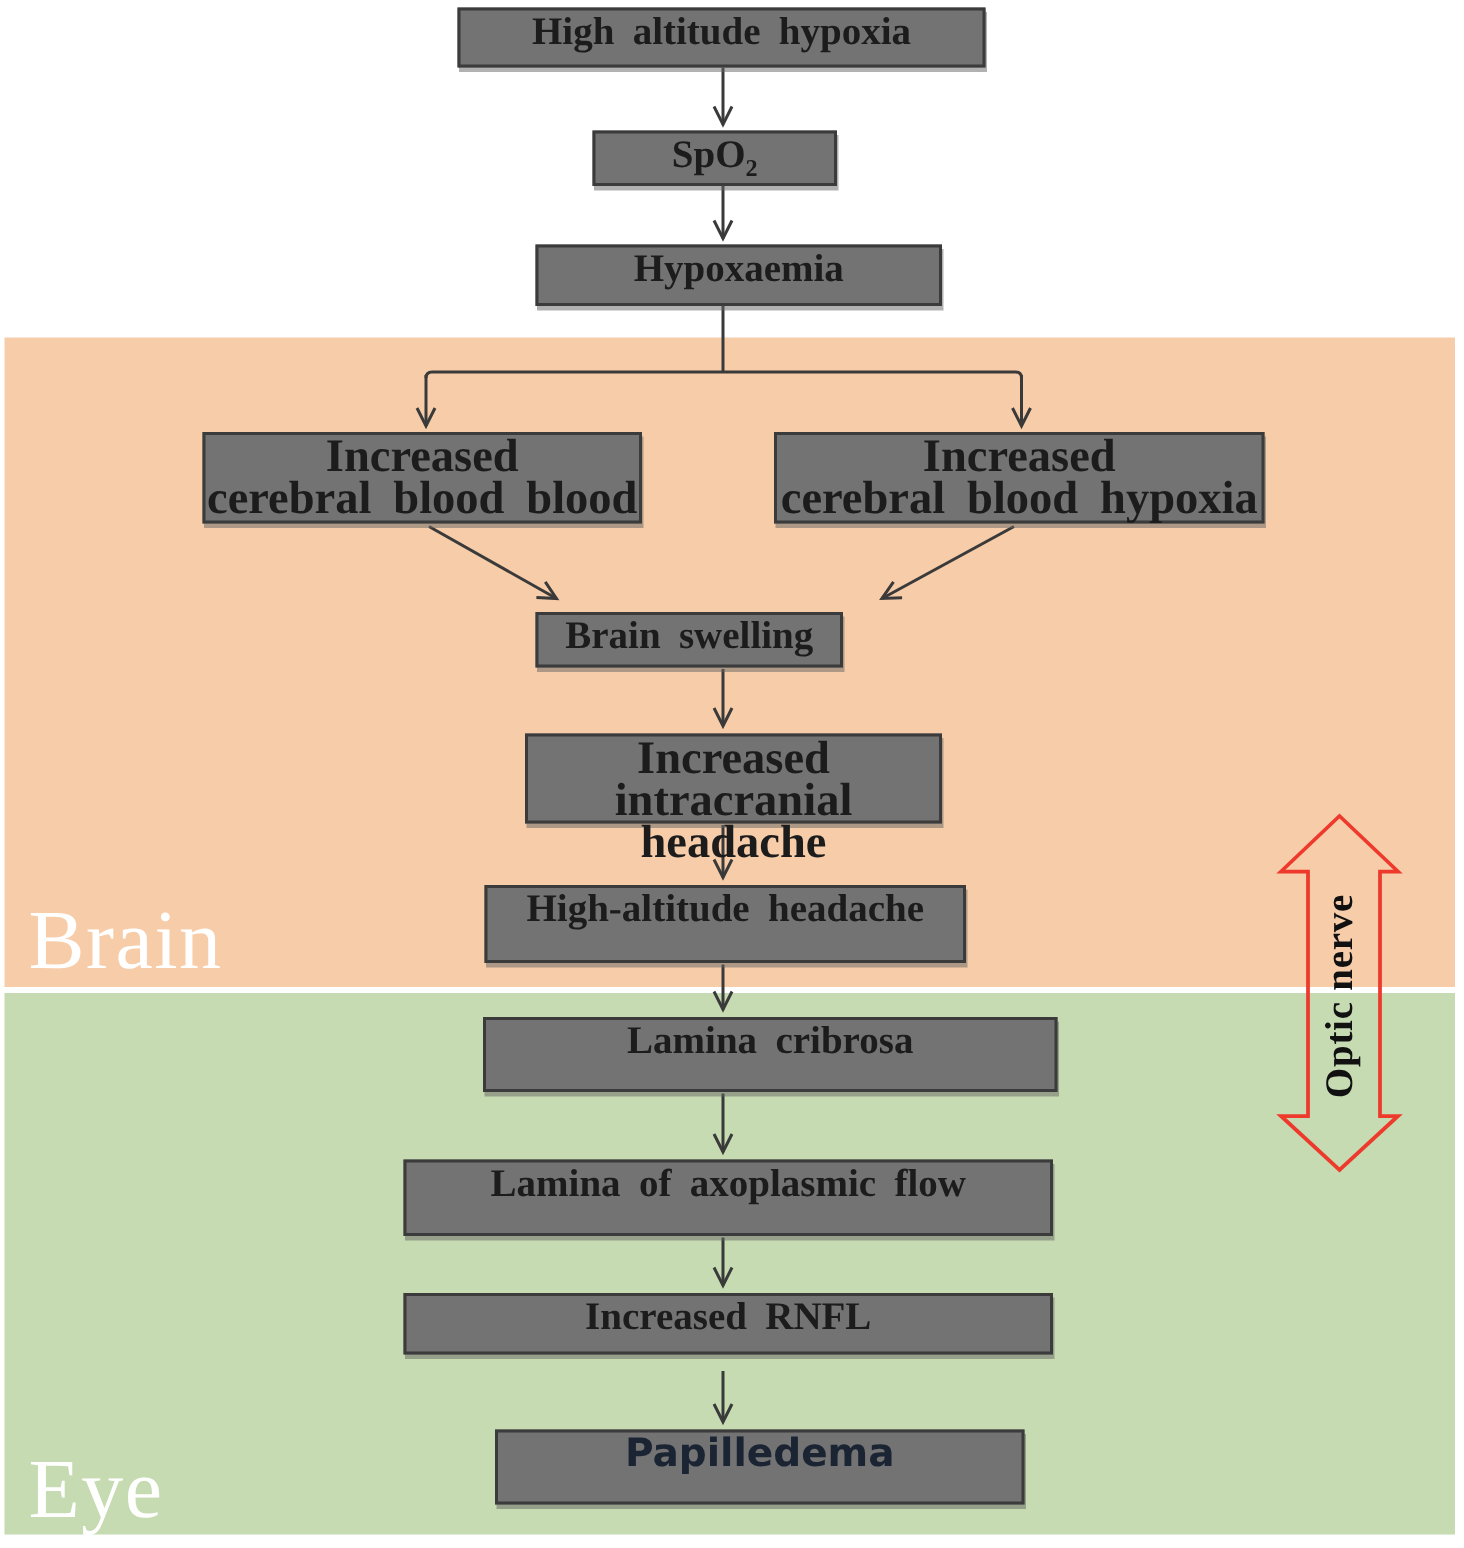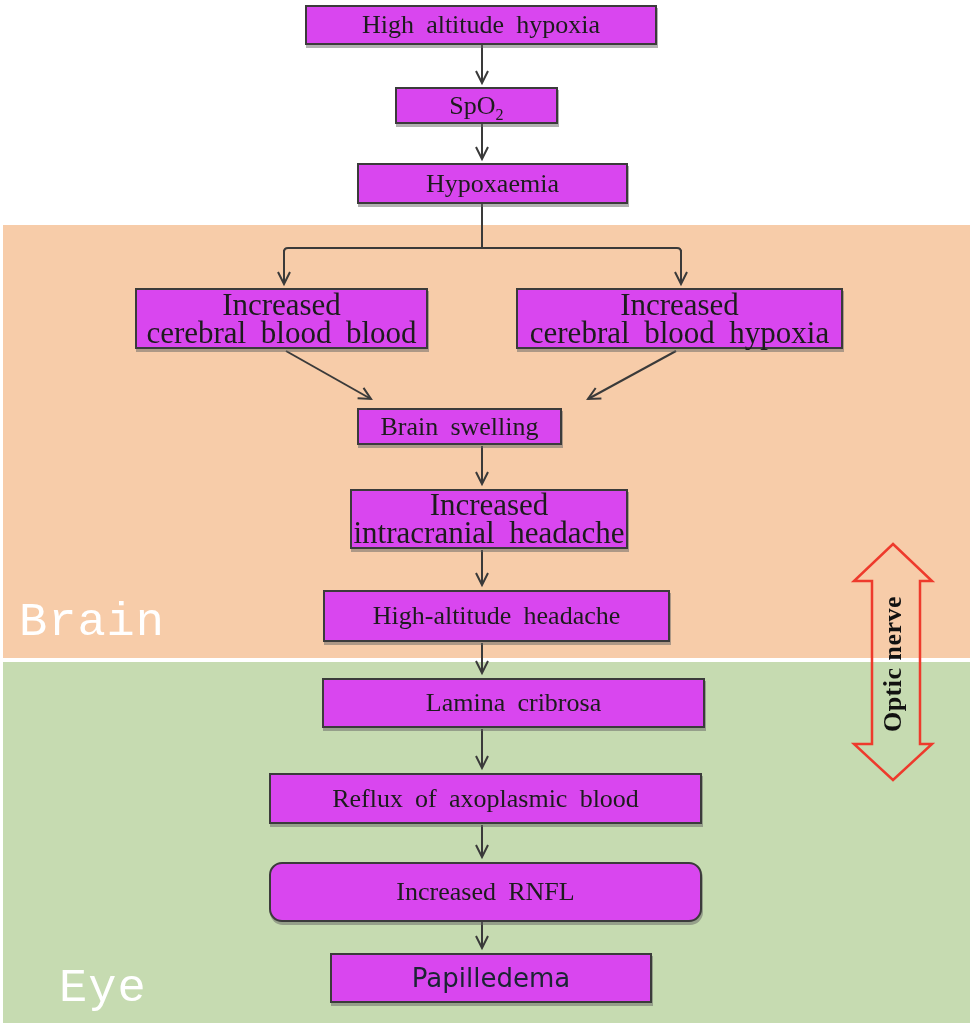--- a/index.html
+++ b/index.html
@@ -4,31 +4,31 @@
 <style>
   html,body{margin:0;padding:0;background:#ffffff;}
   .canvas{
     position:relative;width:976px;height:1032px;background:#ffffff;overflow:hidden;
     font-family:"Liberation Serif","DejaVu Serif",serif;
   }
   .region{position:absolute;left:3px;width:967px;}
   .region-brain{top:225px;height:433px;background:#f7cca9;}
   .region-eye{top:662px;height:361px;background:#c6dbb1;}
   .region-label{
-    position:absolute;color:#ffffff;font-size:47px;font-weight:normal;
-    letter-spacing:1px;line-height:1;font-family:Liberation Mono, monospace;
+    position:absolute;color:#ffffff;font-size:56px;font-weight:normal;
+    letter-spacing:1px;line-height:1;
   }
   .brain-label{left:19px;top:599px;}
-  .eye-label{left:19px;top:965px;margin-left:40px;}
+  .eye-label{left:19px;top:965px;}
   .arrows{position:absolute;left:0;top:0;pointer-events:none;}
   .node{
-    position:absolute;box-sizing:border-box;background:#d946ef;
+    position:absolute;box-sizing:border-box;background:#737373;
     border:2px solid #3b3b3b;box-shadow:1px 3px 0 rgba(100,100,100,0.5);
-    display:flex;flex-direction:column;align-items:center;justify-content:center;
-    color:#1c1c1c;font-weight:normal;font-size:26px;text-align:center;
+    display:flex;flex-direction:column;align-items:center;
+    color:#1c1c1c;font-weight:bold;font-size:26px;text-align:center;
     word-spacing:0.22em;line-height:28px;
   }
   .node.two-line{font-size:31px;}
   .node sub{font-size:0.62em;line-height:0;}
   .node-papilledema{
     font-family:"DejaVu Sans","Liberation Sans",sans-serif;
     font-size:26px;color:#1b2433;word-spacing:normal;
   }
   .optic-label{
     position:absolute;left:793px;top:648px;width:200px;height:32px;
@@ -99,33 +99,33 @@
 
   <div class="node" style="left:357px;top:408px;width:205px;height:37px;">
     <span>Brain swelling</span>
   </div>
 
   <div class="node two-line" style="left:350px;top:489px;width:278px;height:60px;">
     <span>Increased</span>
     <span>intracranial headache</span>
   </div>
 
-  <div class="node" style="left:323px;top:590px;width:347px;height:52px;">
+  <div class="node" style="left:323px;top:590px;width:321px;height:52px;">
     <span>High-altitude headache</span>
   </div>
 
   <div class="node" style="left:290px;top:678px;width:383px;height:50px;margin-left:32px;">
     <span>Lamina cribrosa</span>
   </div>
 
   <div class="node" style="left:269px;top:773px;width:433px;height:51px;">
-    <span>Reflux of axoplasmic blood</span>
+    <span>Lamina of axoplasmic flow</span>
   </div>
 
-  <div class="node" style="left:269px;top:862px;width:433px;height:60px;border-radius:13px;">
+  <div class="node" style="left:269px;top:862px;width:433px;height:41px;">
     <span>Increased RNFL</span>
   </div>
 
-  <div class="node node-papilledema" style="left:330px;top:953px;width:322px;height:50px;">
+  <div class="node node-papilledema" style="left:330px;top:953px;width:353px;height:50px;">
     <span>Papilledema</span>
   </div>
 
 </div>
 
 </body></html>

